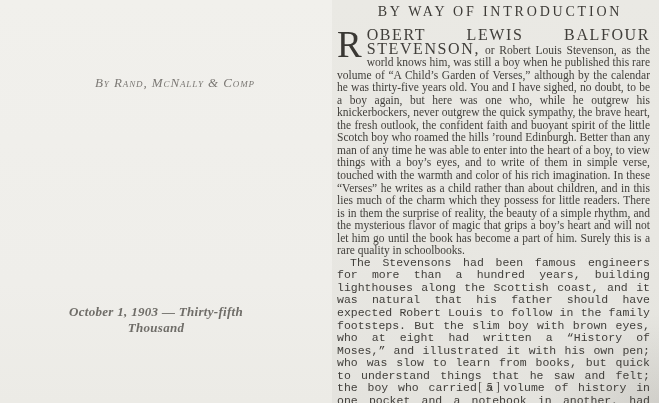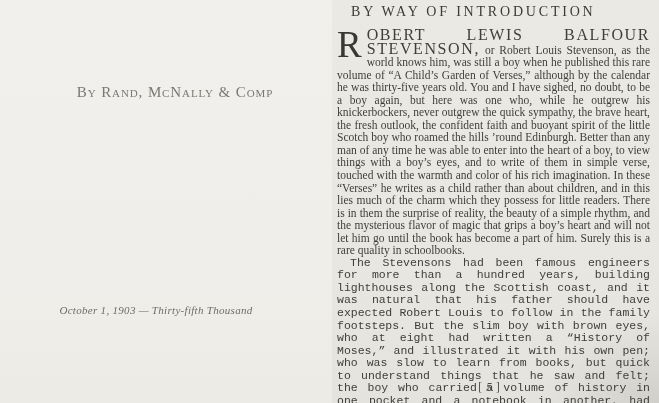--- a/index.html
+++ b/index.html
@@ -31,34 +31,34 @@
 
   
   #copyright-block {
     position: absolute; left: 60px; top: 76px; width: 230px;
     text-align: center; color: #7b7874;
   }
   #copyright-line-1 {
     font-style: italic; font-size: 8.5px; letter-spacing: 0.4px; line-height: 10px;
   }
   #copyright-line-2 {
-    font-variant: small-caps; font-size: 15px; letter-spacing: 0.9px;
-    line-height: 11px; margin-top: 11px;
+    font-variant: small-caps; font-size: 13px; letter-spacing: 0.9px;
+    line-height: 11px; margin-top: 1px; font-style: italic;
   }
   #edition-note {
     position: absolute; left: 40px; top: 304px; width: 232px;
-    text-align: center; font-style: italic; font-size: 11px;
-    letter-spacing: 0.3px; color: #6f6d68;
+    text-align: center; font-style: italic; font-size: 13px;
+    letter-spacing: 0.3px; color: #6f6d68; font-weight: bold;
   }
 
   
   #chapter-heading {
     position: absolute; left: 337px; top: 4px; width: 312px;
     padding-left: 14px; box-sizing: border-box;
-    text-align: left; font-size: 14px; letter-spacing: 2.8px;
+    text-align: center; font-size: 14px; letter-spacing: 2.8px;
     color: #3c3a36; white-space: nowrap;
   }
   #body-text {
     position: absolute; left: 337px; top: 29px; width: 313px;
     font-size: 11.5px; line-height: 12.55px;
     text-align: justify; color: #403e3a;
   }
   #drop-cap {
     float: left;
     font-size: 37px; line-height: 28px;

